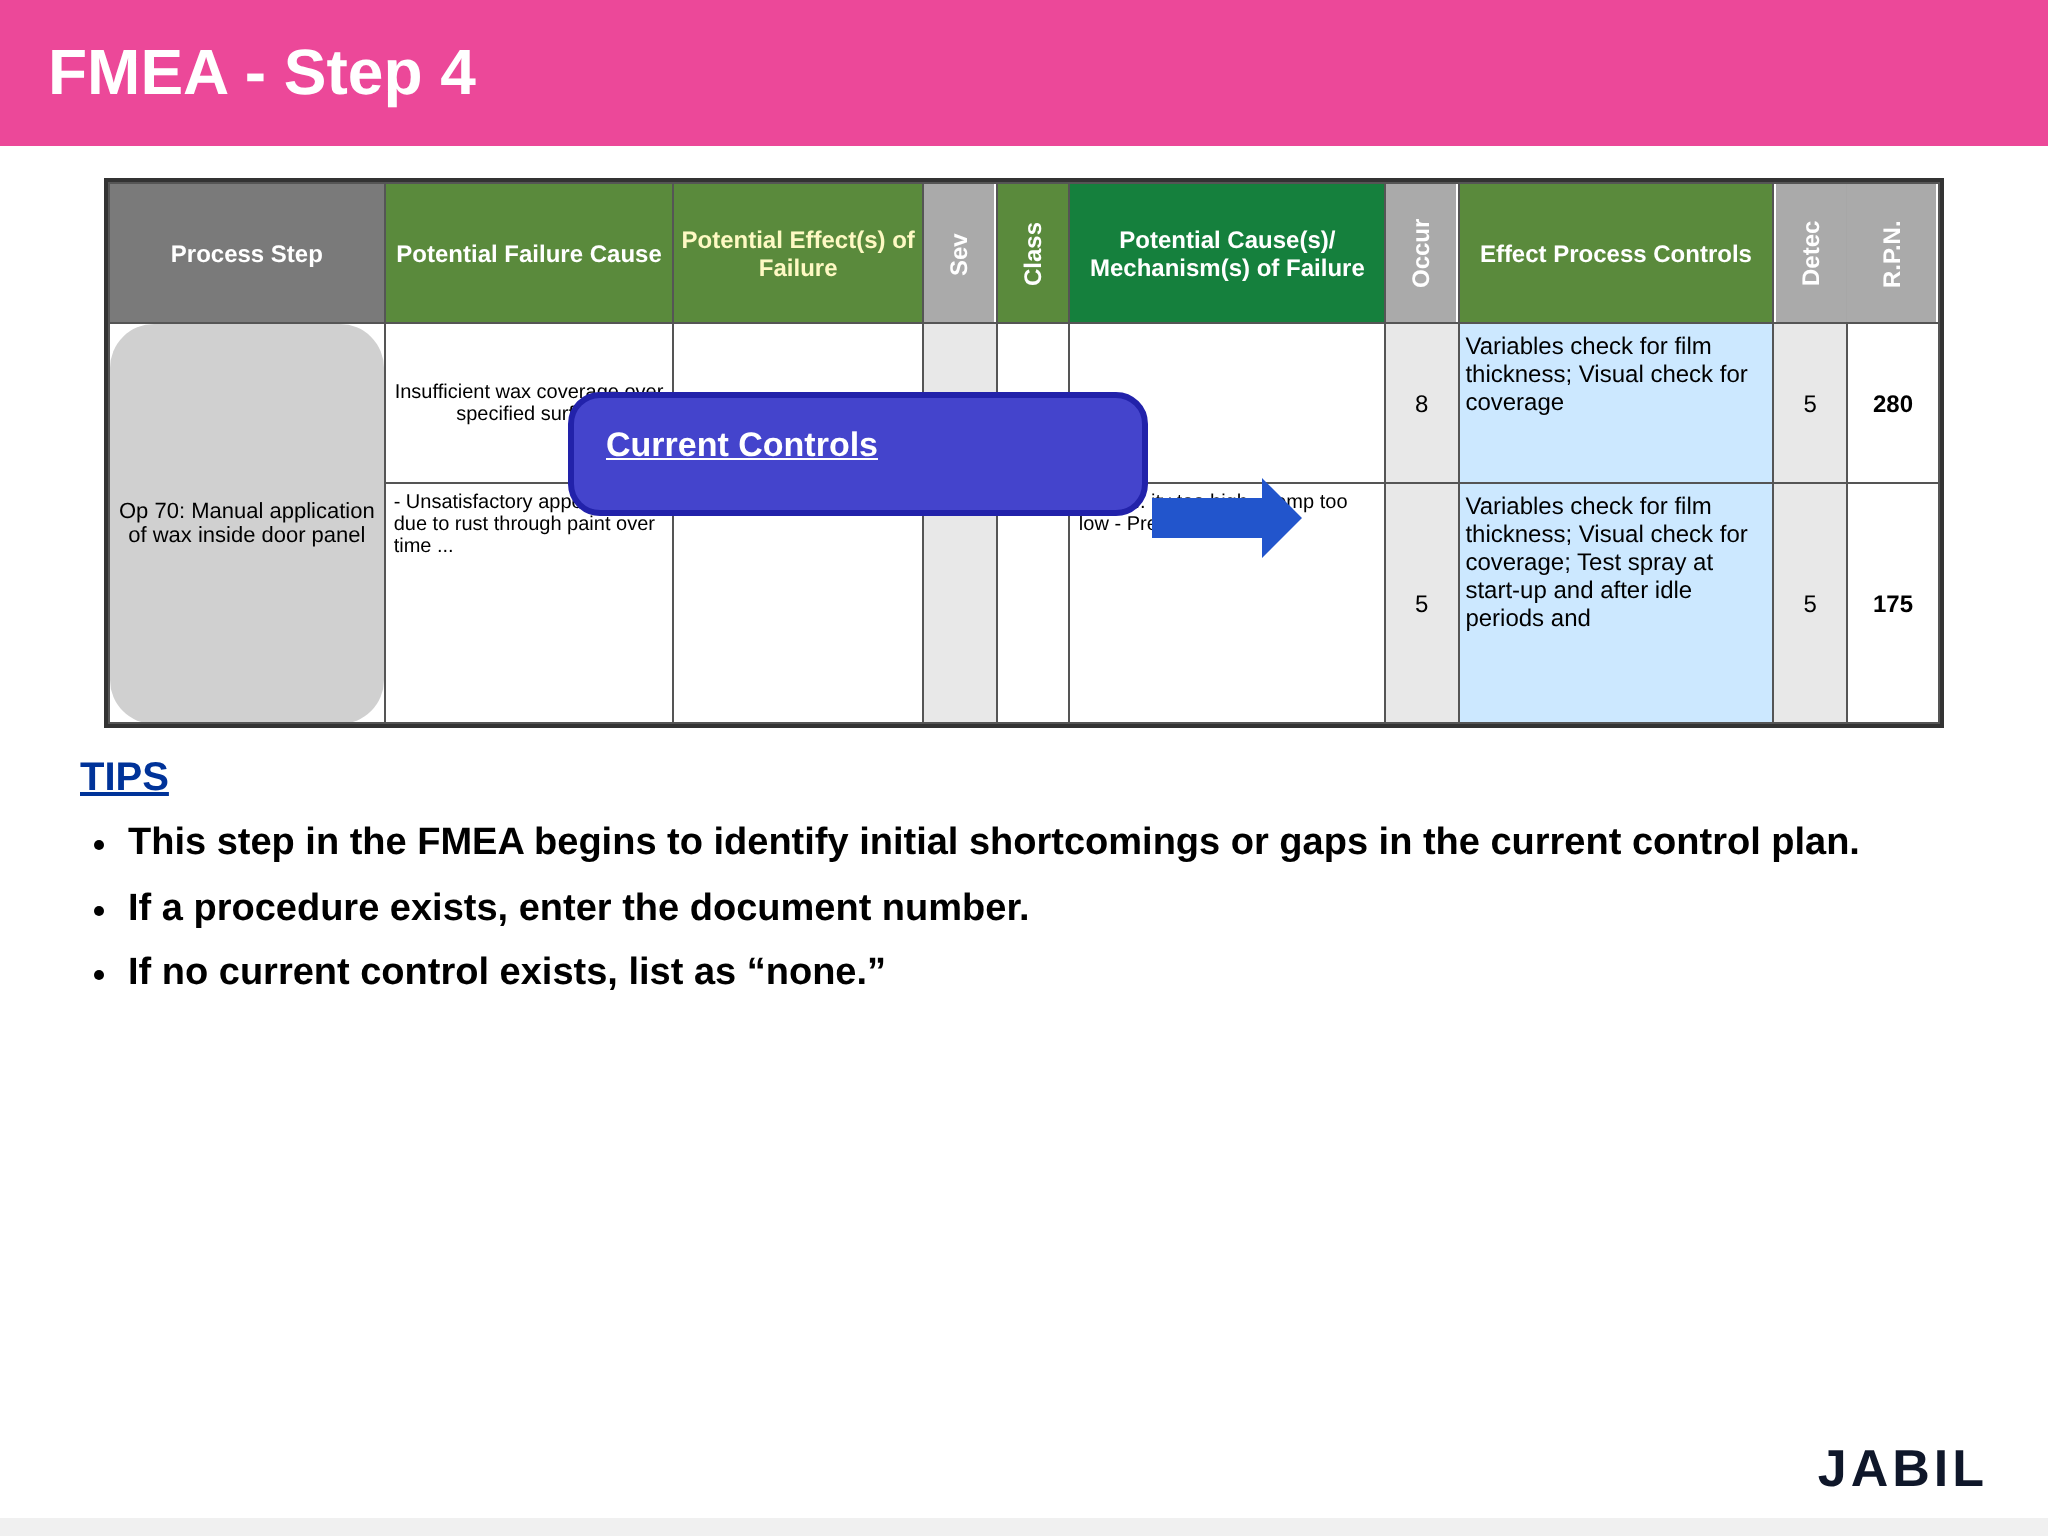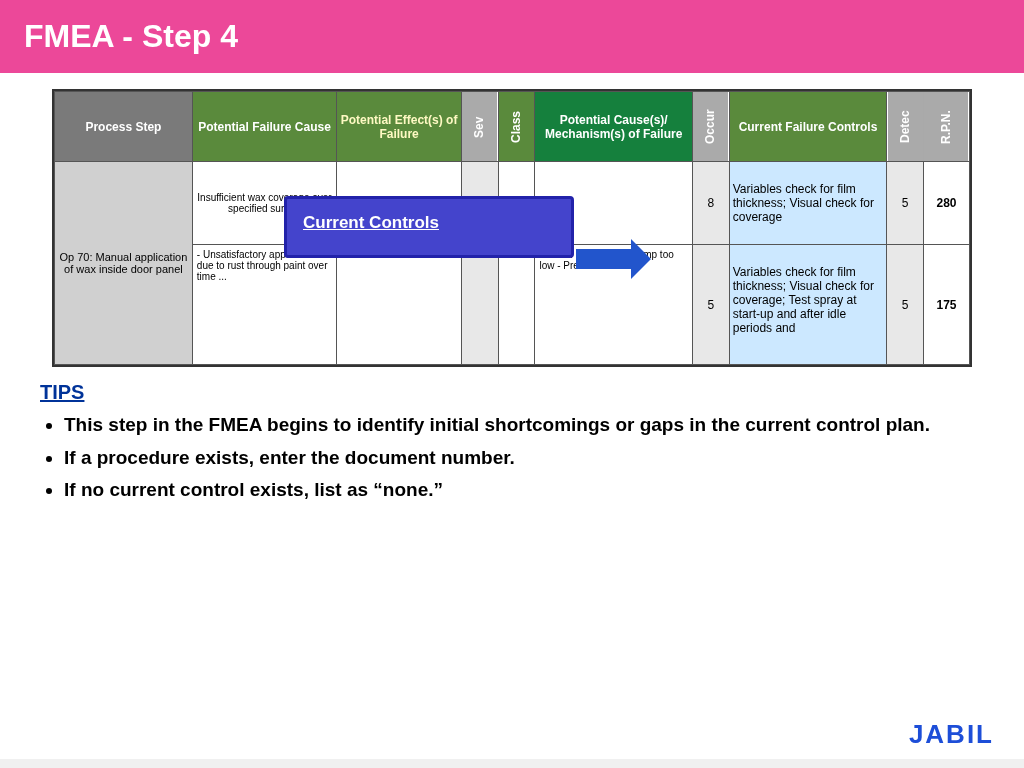--- a/index.html
+++ b/index.html
@@ -37,55 +37,55 @@
     table {
       width: 100%;
       border-collapse: collapse;
       font-size: 12px;
     }
 
     th, td {
       border: 1px solid #555;
       text-align: center;
       vertical-align: middle;
-      padding: 20px 3px;
+      padding: 4px 3px;
     }
 
     
     .th-process { background: #7a7a7a; color: white; width: 105px; }
     .th-failure-mode { background: #5a8a3c; color: white; width: 110px; }
     .th-effect { background: #5a8a3c; color: #fef9c3; width: 95px; }
     .th-sev { background: #aaaaaa; color: white; width: 28px; writing-mode: vertical-rl; transform: rotate(180deg); padding: 4px 2px; }
     .th-class { background: #5a8a3c; color: white; width: 28px; writing-mode: vertical-rl; transform: rotate(180deg); padding: 4px 2px; }
     .th-cause { background: #15803d; color: white; width: 120px; }
     .th-occur { background: #aaaaaa; color: white; width: 28px; writing-mode: vertical-rl; transform: rotate(180deg); padding: 4px 2px; }
     .th-controls { background: #5a8a3c; color: white; width: 120px; }
     .th-detec { background: #aaaaaa; color: white; width: 28px; writing-mode: vertical-rl; transform: rotate(180deg); padding: 4px 2px; }
     .th-rpn { background: #aaaaaa; color: white; width: 35px; writing-mode: vertical-rl; transform: rotate(180deg); padding: 4px 2px; }
 
     .header-row th { height: 70px; }
 
     
-    .td-process { background: #d0d0d0; vertical-align: middle; }
+    .td-process { background: #d0d0d0; vertical-align: middle; border-radius: 22px; }
     .td-controls-highlight { background: #cce8ff; vertical-align: top; text-align: left; }
     .td-controls-highlight2 { background: #cce8ff; vertical-align: top; text-align: left; }
     .td-sev-gray { background: #e8e8e8; }
     .td-occur-gray { background: #e8e8e8; }
     .td-detec-gray { background: #e8e8e8; }
     .td-rpn { font-weight: bold; }
 
     
     .popup-box {
       position: absolute;
       top: 105px;
       left: 230px;
       width: 290px;
       background: #4444cc;
       border: 3px solid #2222aa;
-      border-radius: 4px;
+      border-radius: 16px;
       padding: 14px 16px;
       color: white;
       font-size: 15px;
       font-weight: bold;
       z-index: 10;
     }
     .popup-box .popup-title {
       text-decoration: underline;
       font-size: 17px;
       display: block;
@@ -125,21 +125,21 @@
       line-height: 1.4;
     }
 
     
     .jabil-logo {
       position: absolute;
       bottom: 18px;
       right: 30px;
       font-size: 26px;
       font-weight: bold;
-      color: #1d4ed8;
+      color: #0f172a;
       letter-spacing: 2px;
     }
 
     .row1-process { font-size: 11px; }
     .text-small { font-size: 10px; }
   </style>
 </head>
 <body>
 
 <div class="header">
@@ -167,21 +167,21 @@
           <th class="th-class">
             <span>Class</span>
           </th>
           <th class="th-cause">
             <span>Potential Cause(s)/ Mechanism(s) of Failure</span>
           </th>
           <th class="th-occur">
             <span>Occur</span>
           </th>
           <th class="th-controls">
-            <span>Current Failure Controls</span>
+            <span>Effect Process Controls</span>
           </th>
           <th class="th-detec">
             <span>Detec</span>
           </th>
           <th class="th-rpn">
             <span>R.P.N.</span>
           </th>
         </tr>
       </thead>
       <tbody>

